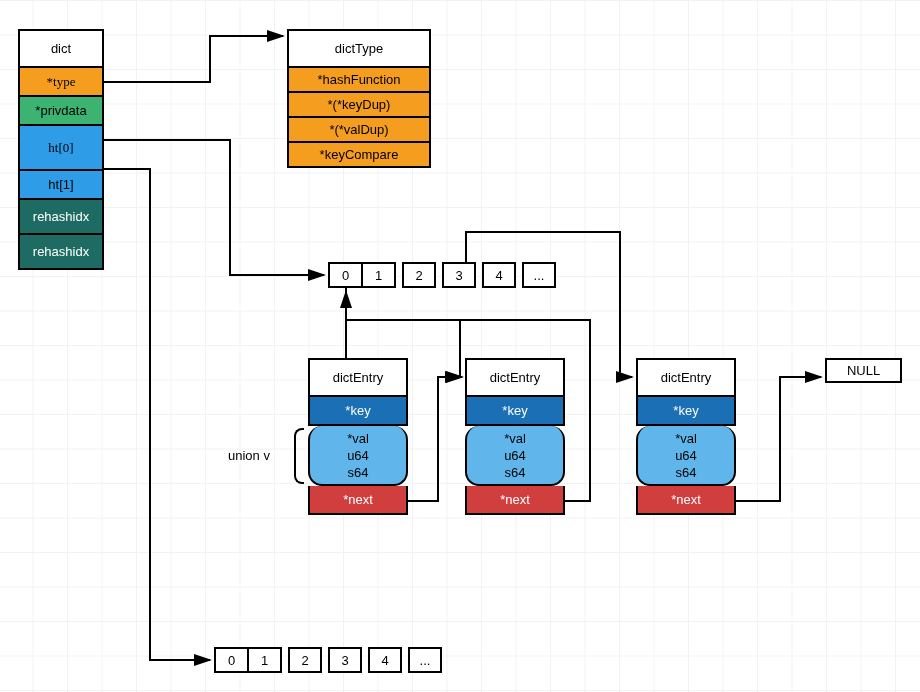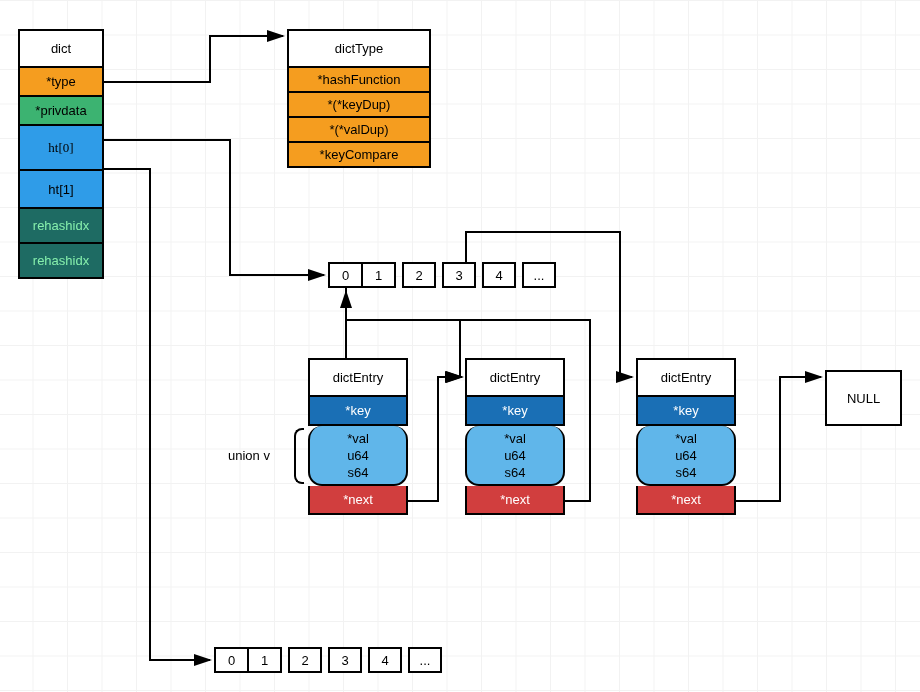--- a/index.html
+++ b/index.html
@@ -43,41 +43,41 @@
     align-items: center;
     justify-content: center;
   }
   .row { position: absolute; display: flex; }
   .orange { background: #f59d1f; }
   .green  { background: #3cb371; }
   .blue   { background: #2f9ce8; }
   .dblue  { background: #1a6fb5; color: #fff; }
   .lblue  { background: #60b6ea; border-radius: 14px; }
   .red    { background: #d13e3e; color: #fff; }
-  .teal   { background: #1e6b63; color: #86efac; }
+  .teal   { background: #1e6b63; color: #ffffff; }
   svg { position: absolute; left: 0; top: 0; pointer-events: none; }
   .brace {
     position: absolute;
     border-left: 2px solid #000;
     border-top: 2px solid #000;
     border-bottom: 2px solid #000;
     border-radius: 8px 0 0 8px;
   }
 </style>
 </head>
 <body>
 
 <div class="canvas">
 
   <div class="stack" style="left:18px; top:29px; width:86px;">
     <div class="box" style="position:relative; height:39px;">dict</div>
-    <div class="cell orange" style="height:29px;">*type</div>
+    <div class="cell orange" style="height:29px;font-family:Liberation Serif, serif;">*type</div>
     <div class="cell green" style="height:29px;">*privdata</div>
     <div class="cell blue" style="height:45px;font-family:Liberation Serif, serif;">ht[0]</div>
-    <div class="cell blue" style="height:38px;text-align:right;">ht[1]</div>
+    <div class="cell blue" style="height:29px;text-align:right;">ht[1]</div>
     <div class="cell teal" style="height:35px;">rehashidx</div>
     <div class="cell teal" style="height:35px;">rehashidx</div>
   </div>
 
   <div class="stack" style="left:287px; top:29px; width:144px;">
     <div class="box" style="position:relative; height:39px;">dictType</div>
     <div class="cell orange" style="height:25px;">*hashFunction</div>
     <div class="cell orange" style="height:25px;">*(*keyDup)</div>
     <div class="cell orange" style="height:25px;">*(*valDup)</div>
     <div class="cell orange" style="height:25px;">*keyCompare</div>
@@ -118,21 +118,21 @@
     <div class="box" style="position:relative; height:39px;">dictEntry</div>
     <div class="cell dblue" style="height:29px;">*key</div>
     <div class="cell lblue" style="height:60px; flex-direction:column; line-height:17px;">
       <span>*val</span>
       <span>u64</span>
       <span>s64</span>
     </div>
     <div class="cell red" style="height:29px;">*next</div>
   </div>
 
-  <div class="box" style="left:825px; top:370px; width:77px; height:56px;text-align:center;">NULL</div>
+  <div class="box" style="left:825px; top:358px; width:77px; height:25px;text-align:center;">NULL</div>
 
   <div class="brace" style="left:294px; top:428px; width:10px; height:56px;"></div>
   <div style="position:absolute; left:228px; top:448px;">union v</div>
 
   <div class="row" style="left:214px; top:647px;">
     <div class="hcell" style="border-width:2px 1px 2px 2px;">0</div>
     <div class="hcell" style="border-width:2px 2px 2px 1px;">1</div>
     <div class="hcell" style="border-width:2px; margin-left:6px;">2</div>
     <div class="hcell" style="border-width:2px; margin-left:6px;">3</div>
     <div class="hcell" style="border-width:2px; margin-left:6px;">4</div>

